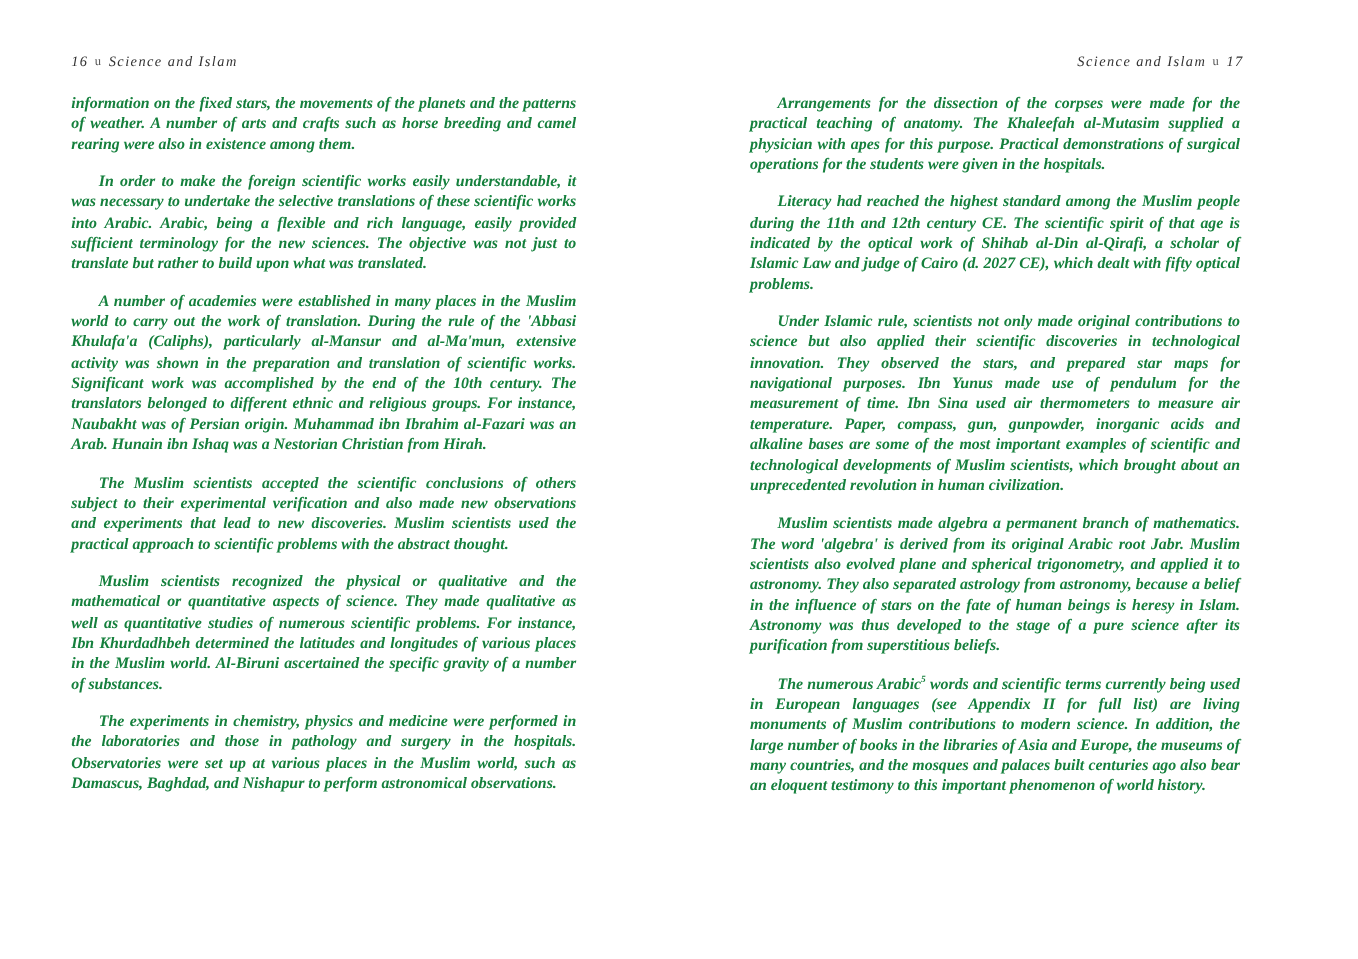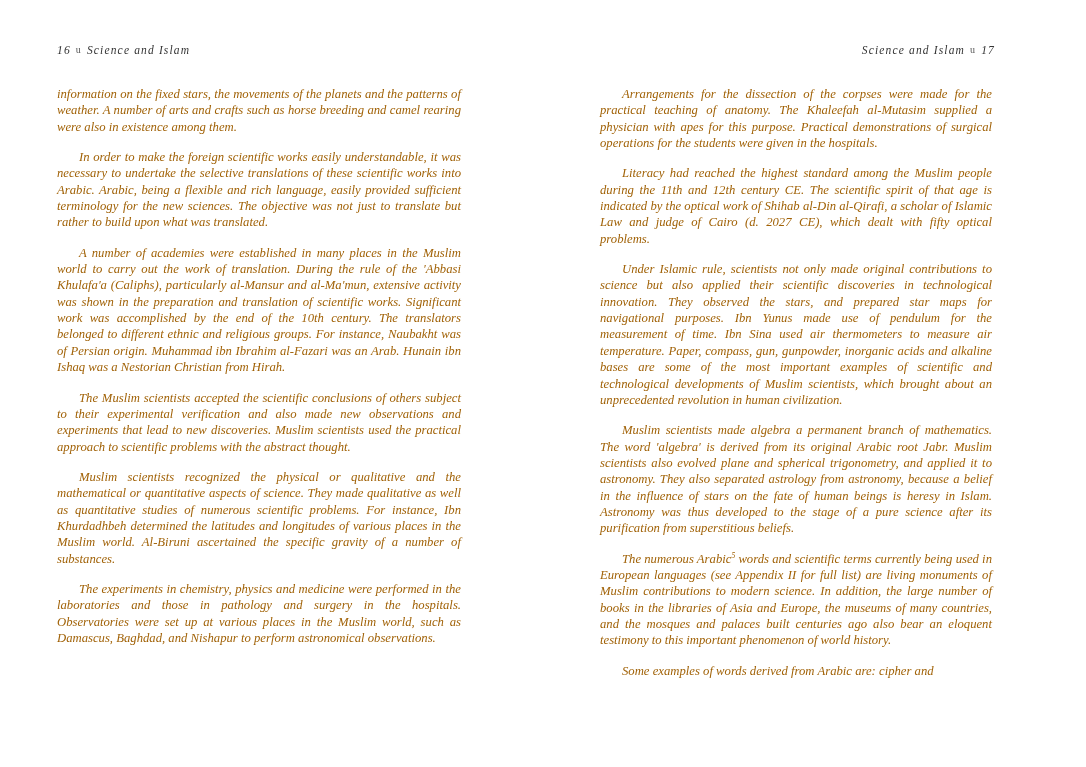--- a/index.html
+++ b/index.html
@@ -53,28 +53,28 @@
     padding: 0 5px;
     font-style: normal;
     font-size: 10px;
     color: #555;
     transform: translateY(-1px);
   }
   .head-title { }
 
   .text-column {
     position: absolute;
-    top: 86px;
+    top: 74px;
     font-style: italic;
-    font-weight: 400;
+    font-weight: 700;
     font-size: 12.7px;
     line-height: 16.35px;
     text-align: justify;
     text-justify: inter-word;
-    color: #a16207;
+    color: #15803d;
     -webkit-font-smoothing: none;
   }
   #col-left  { left: 57px;  width: 404px; }
   #col-right { left: 600px; width: 392px; }
   
 
   .para {
     margin: 0 0 14px 0;
     text-indent: 22px;
     text-align: justify;
@@ -126,18 +126,17 @@
     </div>
 
   </div>
 
   <div class="text-column" id="col-right">
     <p class="para">Arrangements for the dissection of the corpses were made for the practical teaching of anatomy. The Khaleefah al-Mutasim supplied a physician with apes for this purpose. Practical demonstrations of surgical operations for the students were given in the hospitals.</p>
     <p class="para">Literacy had reached the highest standard among the Muslim people during the 11th and 12th century CE. The scientific spirit of that age is indicated by the optical work of Shihab al-Din al-Qirafi, a scholar of Islamic Law and judge of Cairo (d. 2027 CE), which dealt with fifty optical problems.</p>
     <p class="para">Under Islamic rule, scientists not only made original contributions to science but also applied their scientific discoveries in technological innovation. They observed the stars, and prepared star maps for navigational purposes. Ibn Yunus made use of pendulum for the measurement of time. Ibn Sina used air thermometers to measure air temperature. Paper, compass, gun, gunpowder, inorganic acids and alkaline bases are some of the most important examples of scientific and technological developments of Muslim scientists, which brought about an unprecedented revolution in human civilization.</p>
     <p class="para">Muslim scientists made algebra a permanent branch of mathematics. The word 'algebra' is derived from its original Arabic root Jabr. Muslim scientists also evolved plane and spherical trigonometry, and applied it to astronomy. They also separated astrology from astronomy, because a belief in the influence of stars on the fate of human beings is heresy in Islam. Astronomy was thus developed to the stage of a pure science after its purification from superstitious beliefs.</p>
     <p class="para">The numerous Arabic<sup>5</sup> words and scientific terms currently being used in European languages (see Appendix II for full list) are living monuments of Muslim contributions to modern science. In addition, the large number of books in the libraries of Asia and Europe, the museums of many countries, and the mosques and palaces built centuries ago also bear an eloquent testimony to this important phenomenon of world history.</p>
-    <p class="para">Some examples of words derived from Arabic are: cipher and</p>
   </div>
 
   <div id="paper-tint"></div>
 
 </div>
 
 </body></html>

